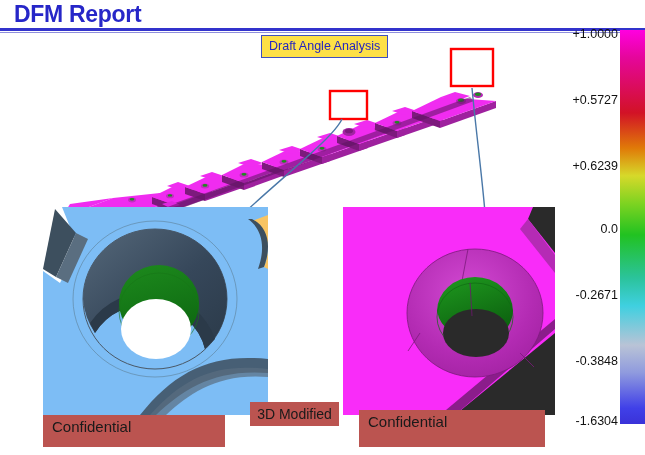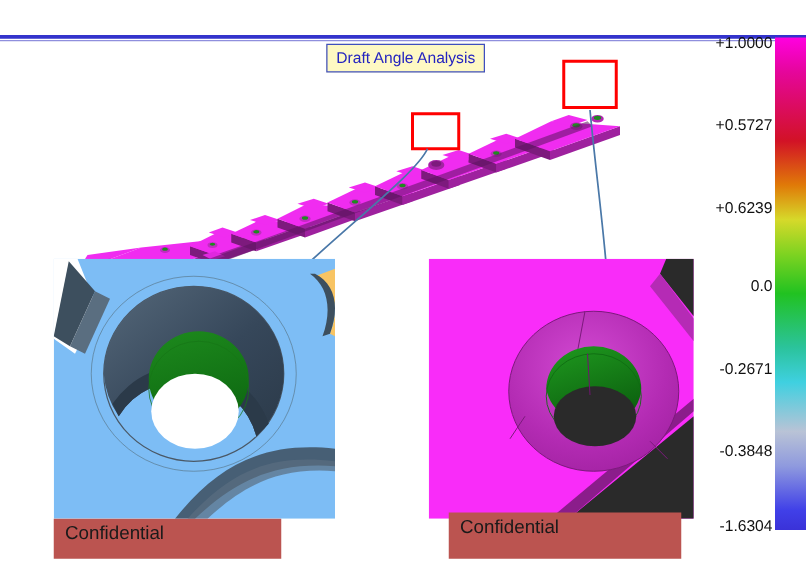--- a/index.html
+++ b/index.html
@@ -46,21 +46,21 @@
     height: 1px;
     background: #8f8fdd;
   }
 
   
   #draft-angle-label {
     position: absolute;
     left: 261px;
     top: 35px;
     padding: 3px 7px 4px 7px;
-    background: #fef9c3;
+    background: #fde047;
     border: 1px solid #3f4fbf;
     color: #2424c0;
     font-size: 12.5px;
     line-height: 14px;
     white-space: nowrap;
   }
 
   
   #stage {
     position: absolute;
@@ -133,20 +133,21 @@
     line-height: 24px;
     text-align: center;
     white-space: nowrap;
   }
 </style>
 </head>
 <body>
 
 <div id="page">
 
+  <div id="report-title">DFM Report</div>
   <div id="title-rule"></div>
   <div id="title-rule-2"></div>
 
   <div id="draft-angle-label">Draft Angle Analysis</div>
 
   <svg id="stage" viewBox="0 0 585 422" preserveAspectRatio="none">
 
     <defs>
       <linearGradient id="gradLeftBore" x1="0" y1="0" x2="1" y2="1">
         <stop offset="0%" stop-color="#55687a"></stop>
@@ -351,16 +352,17 @@
     <div class="cb-tick" style="top:72px">+0.5727</div>
     <div class="cb-tick" style="top:138px">+0.6239</div>
     <div class="cb-tick" style="top:201px">0.0</div>
     <div class="cb-tick" style="top:267px">-0.2671</div>
     <div class="cb-tick" style="top:333px">-0.3848</div>
     <div class="cb-tick" style="top:393px">-1.6304</div>
   </div>
 
   <div class="confidential-bar" style="left:43px; top:415px; width:182px; height:32px;">Confidential</div>
 
+  <div id="modified-label">3D Modified</div>
 
   <div class="confidential-bar" style="left:359px; top:410px; width:186px; height:37px;">Confidential</div>
 
 </div>
 
 </body></html>

